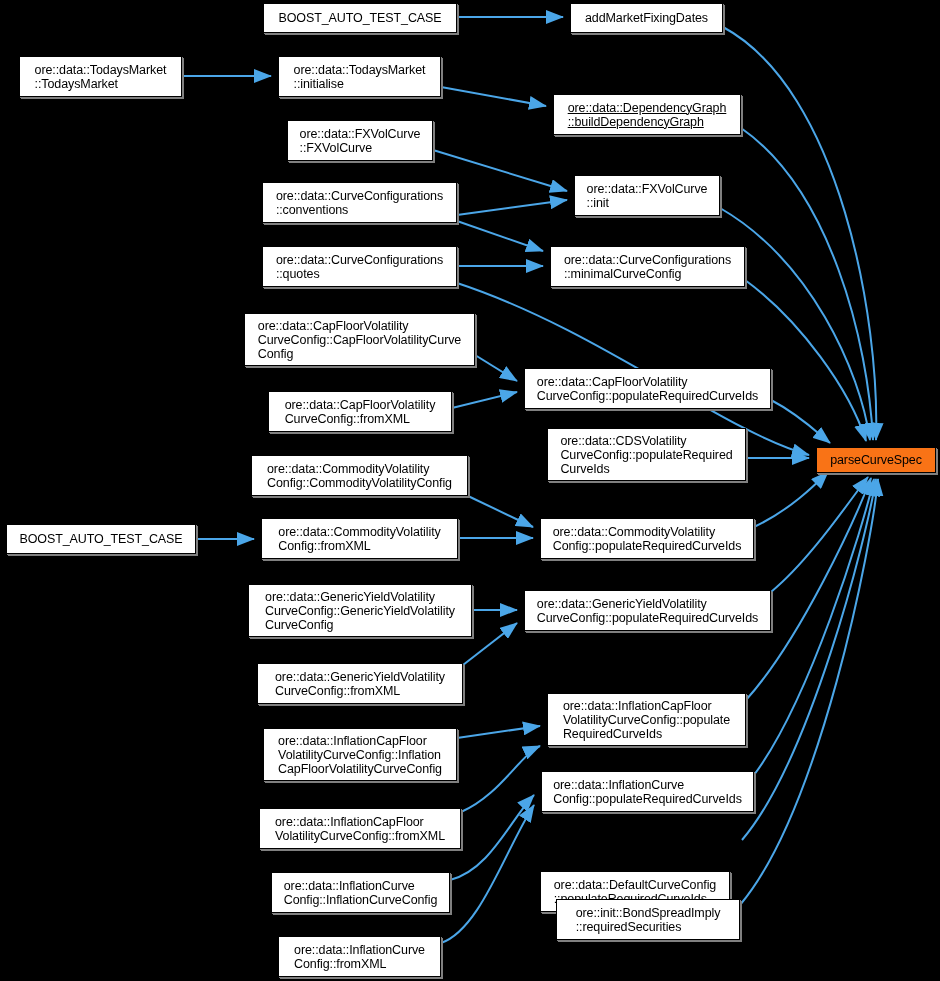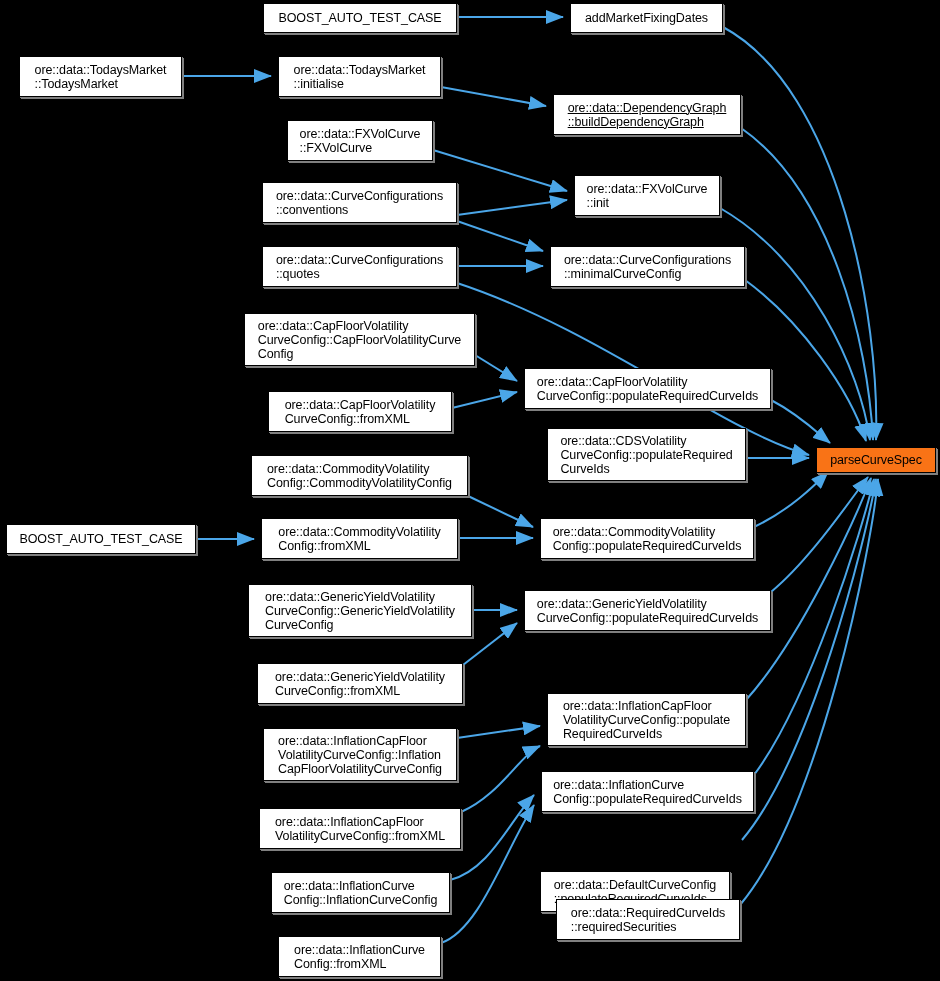--- a/index.html
+++ b/index.html
@@ -142,18 +142,18 @@
 Config::populateRequiredCurveIds</div>
       <div class="node" style="left: 524px; top: 590px; width: 247px; height: 41px;">ore::data::GenericYieldVolatility
 CurveConfig::populateRequiredCurveIds</div>
       <div class="node" style="left: 547px; top: 693px; width: 199px; height: 53px;">ore::data::InflationCapFloor
 VolatilityCurveConfig::populate
 RequiredCurveIds</div>
       <div class="node" style="left: 541px; top: 771px; width: 213px; height: 41px;">ore::data::InflationCurve
 Config::populateRequiredCurveIds</div>
       <div class="node" style="left: 540px; top: 835px; width: 190px; height: 41px; margin-top: 36px;">ore::data::DefaultCurveConfig
 ::populateRequiredCurveIds</div>
-      <div class="node" style="left: 556px; top: 899px; width: 184px; height: 41px;">ore::data::RequiredCurveIds
+      <div class="node" style="left: 556px; top: 899px; width: 184px; height: 41px;">ore::init::BondSpreadImply
 ::requiredSecurities</div>
       <div class="node target" style="left: 816px; top: 447px; width: 120px; height: 26px;">parseCurveSpec</div>
     </div>
 
 </div>
 
 </body></html>

